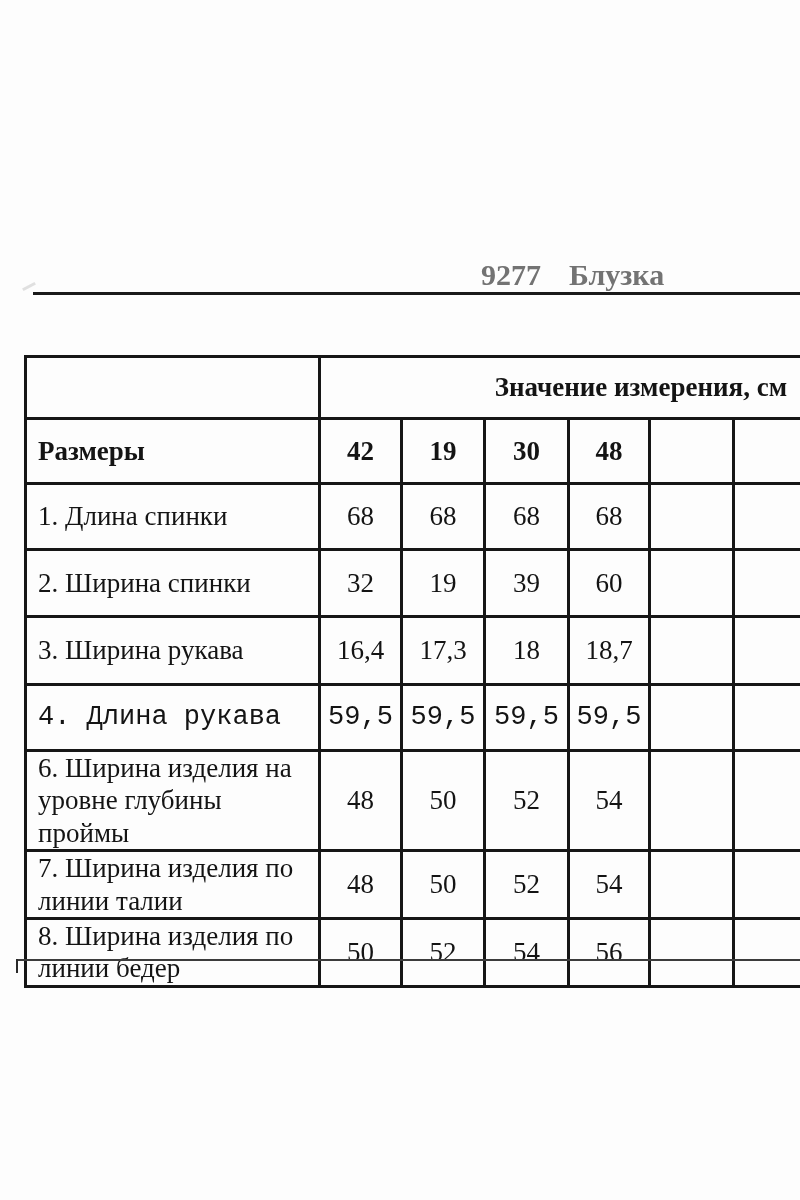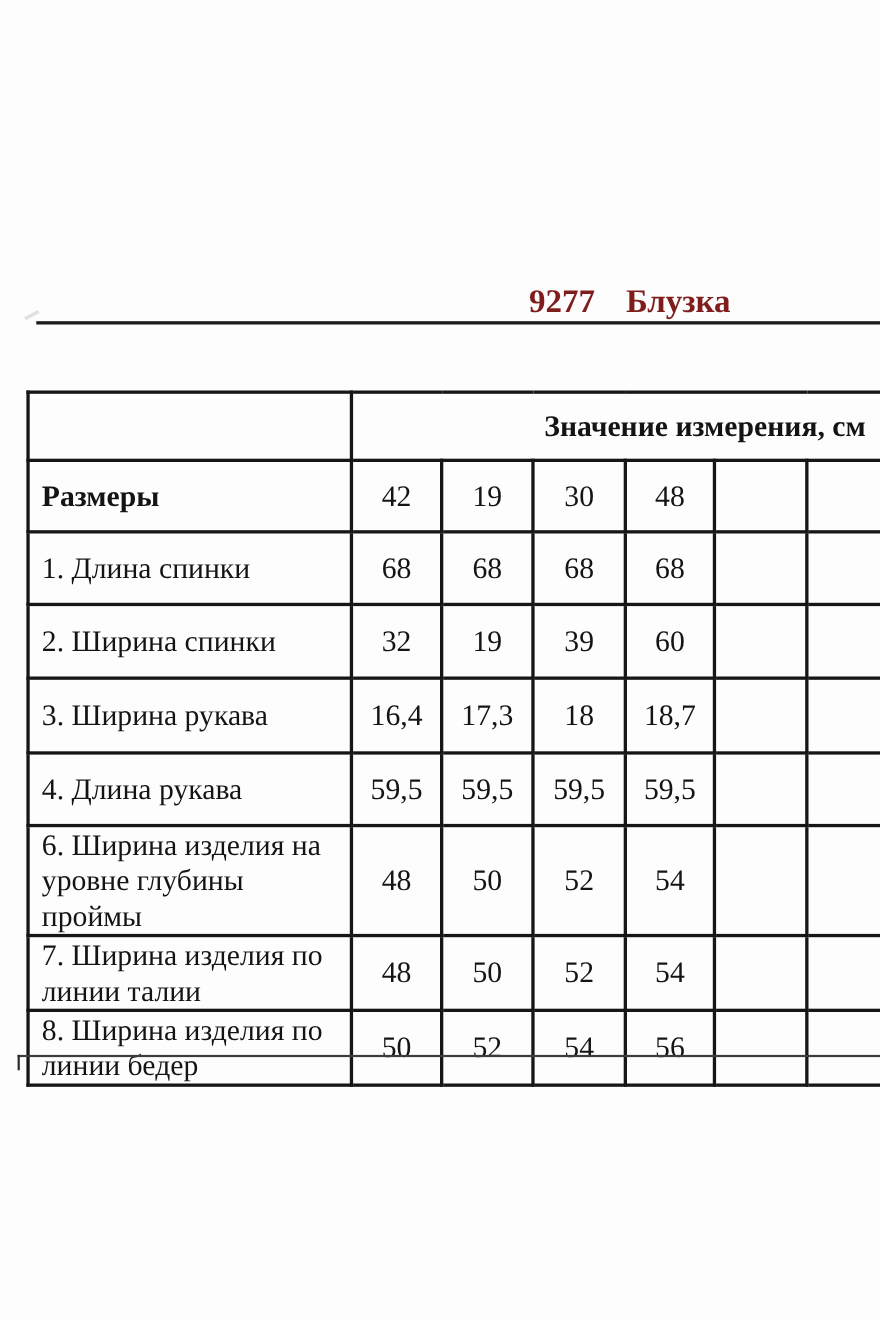--- a/index.html
+++ b/index.html
@@ -19,21 +19,21 @@
   
   .doc-title {
     position: absolute;
     left: 481px; top: 259px;
     display: flex;
     gap: 28px;
     font-weight: bold;
     font-size: 30px;
     line-height: 32px;
     white-space: nowrap;
-    color: #7f1d1d;
+    color: #737373;
   }
   .title-rule {
     position: absolute;
     left: 33px; top: 292px;
     width: 767px; height: 3px;
     background: #1a1a1a;
   }
   
   .rule-smudge {
     position: absolute;
@@ -59,40 +59,40 @@
     font-size: 27px;
     line-height: 1.2;
     vertical-align: middle;
     overflow: hidden;
   }
   tr.r-head   td { height: 62px; }
   tr.r-sizes  td { height: 65px; }
   tr.r-1 td { height: 66px; }
   tr.r-2 td { height: 67px; }
   tr.r-3 td { height: 68px; }
-  tr.r-4 td { height: 66px; }
+  tr.r-4 td { height: 66px; font-family: Liberation Mono, monospace; }
   tr.r-5 td { height: 71px; }
   tr.r-6 td { height: 66px; }
   tr.r-7 td { height: 65px; }
   td.main-header {
     font-weight: bold;
     font-size: 26px;
     text-align: right;
     padding-right: 40px;
     white-space: nowrap;
   }
   td.label-cell {
     text-align: left;
     padding-left: 11px;
     padding-right: 8px;
     white-space: pre-line;
   }
   td.sizes-label { font-weight: bold; }
   td.value-cell { text-align: center; }
-  tr.r-sizes td.value-cell { font-weight: normal; }
+  tr.r-sizes td.value-cell { font-weight: bold; }
   
   .next-table-top {
     position: absolute;
     left: 16px; top: 959px;
     width: 784px; height: 2px;
     background: #3c3c3c;
   }
   .next-table-left {
     position: absolute;
     left: 16px; top: 959px;

